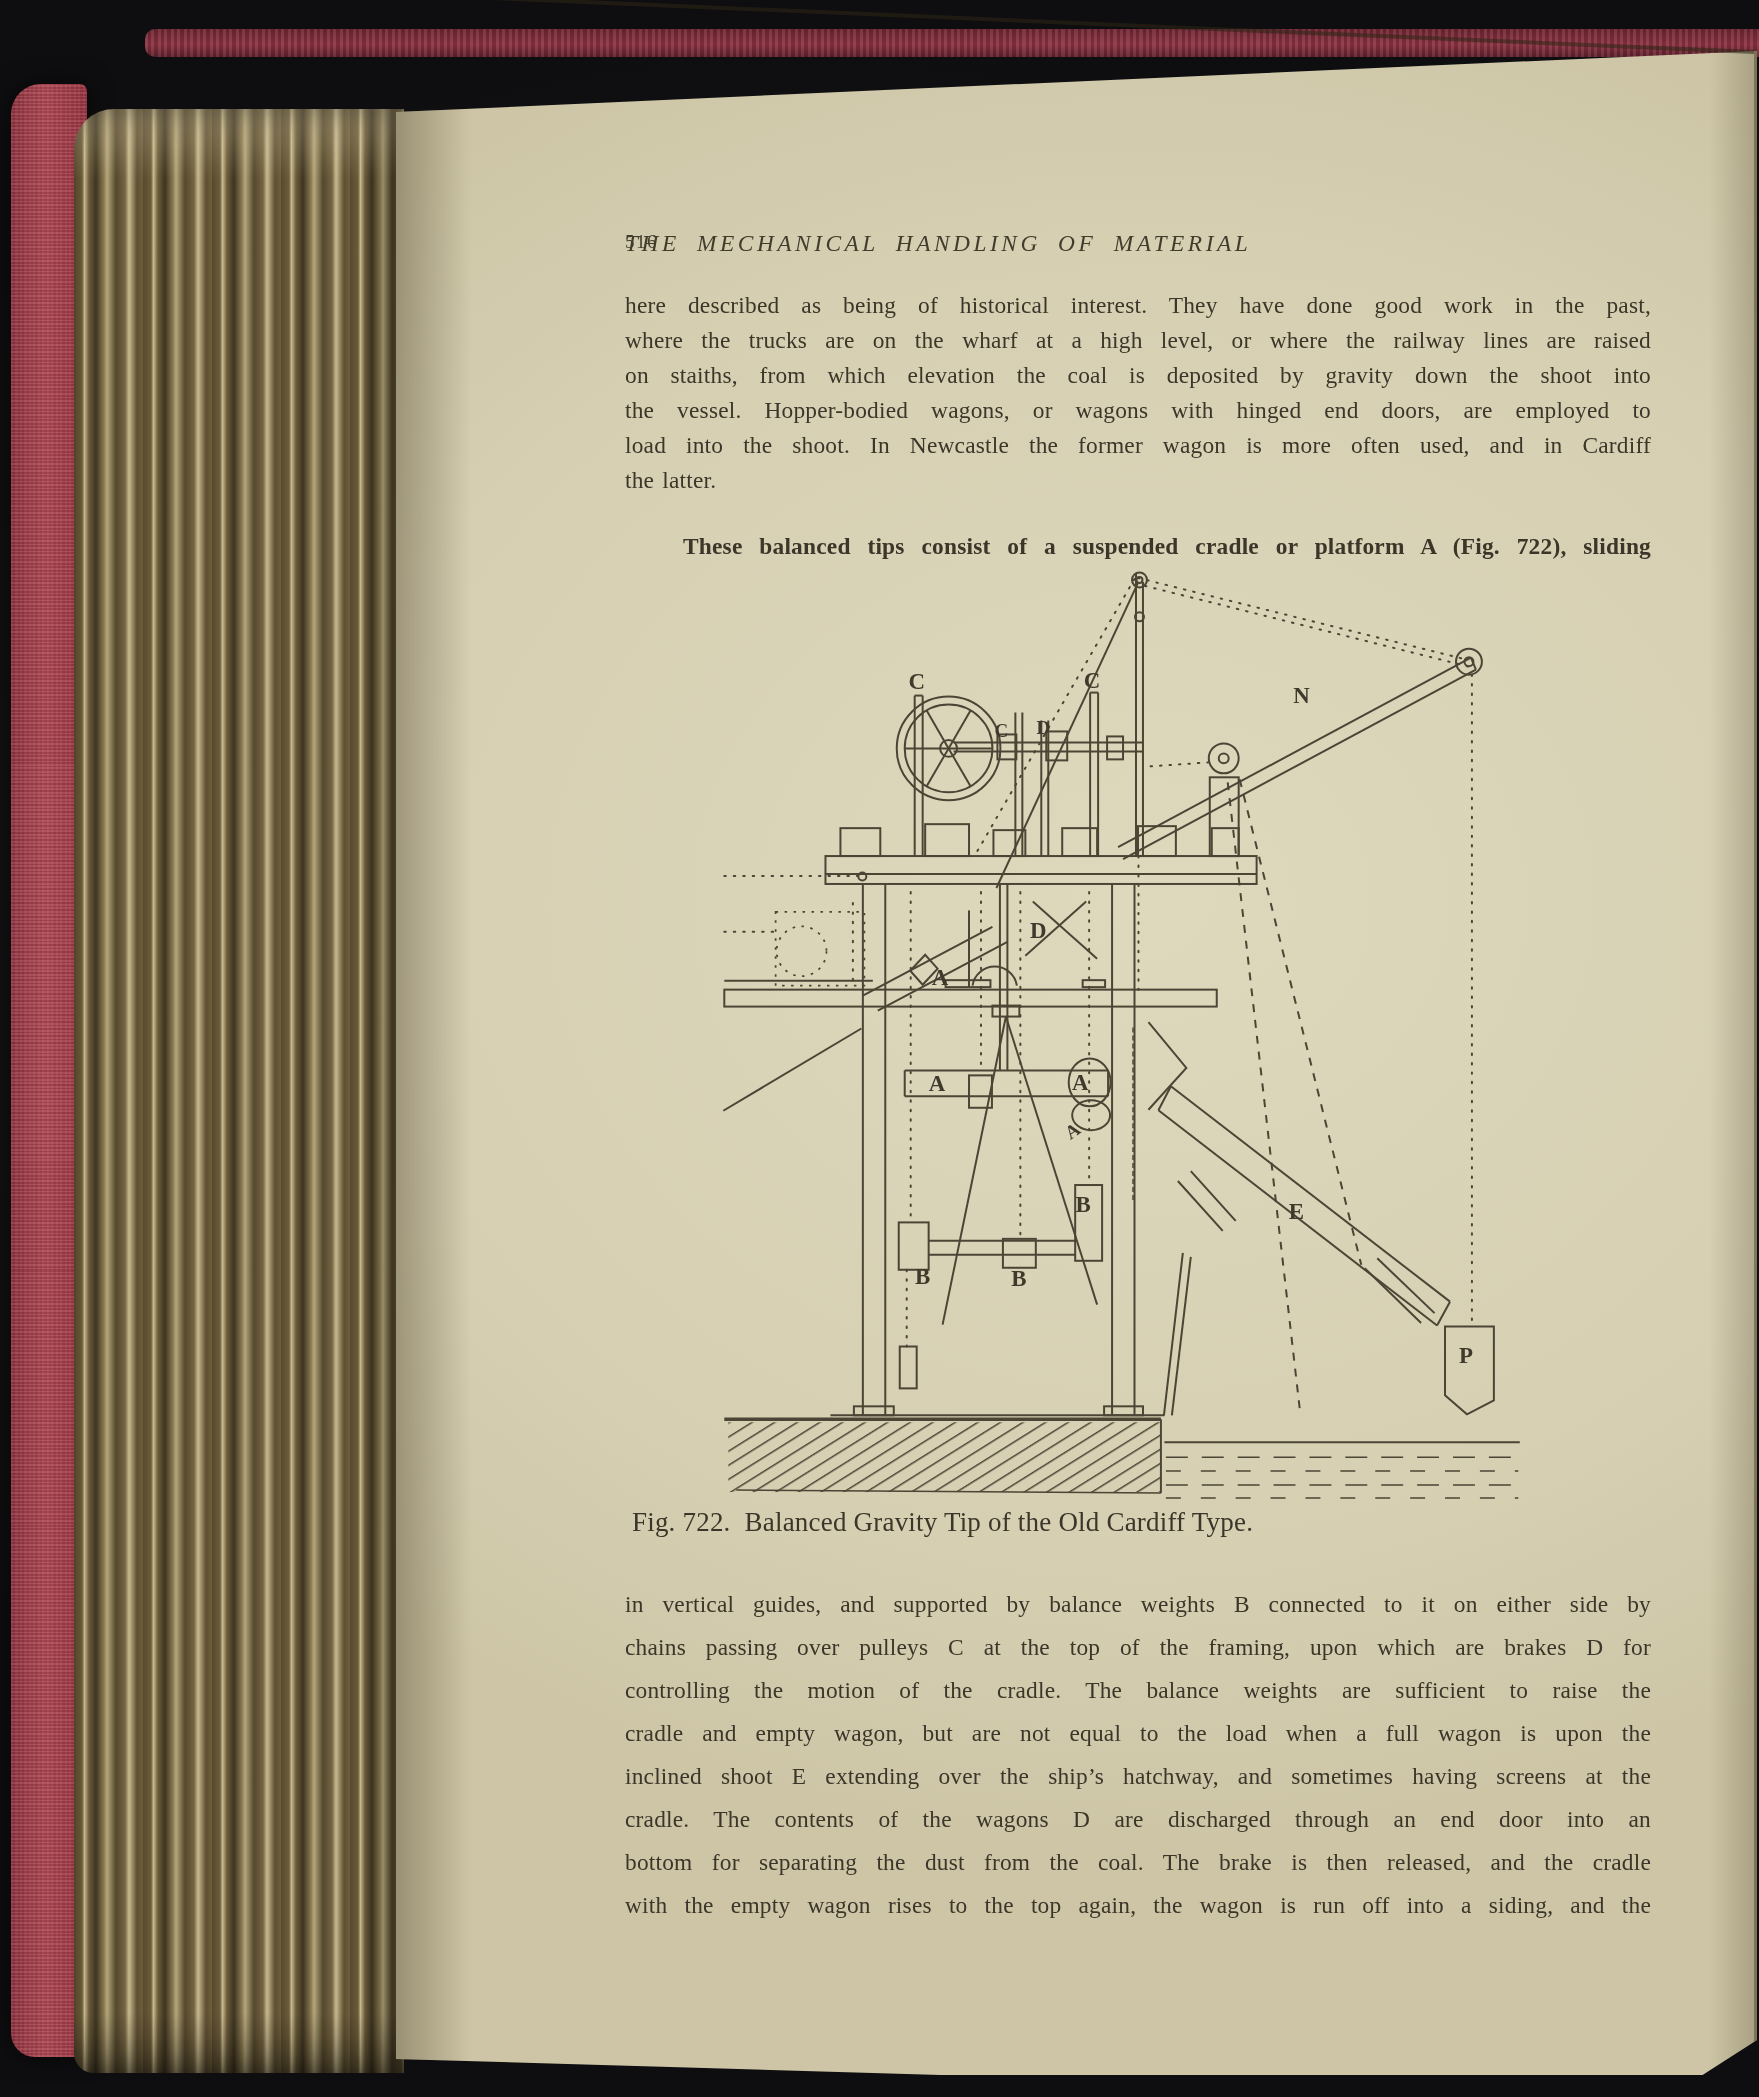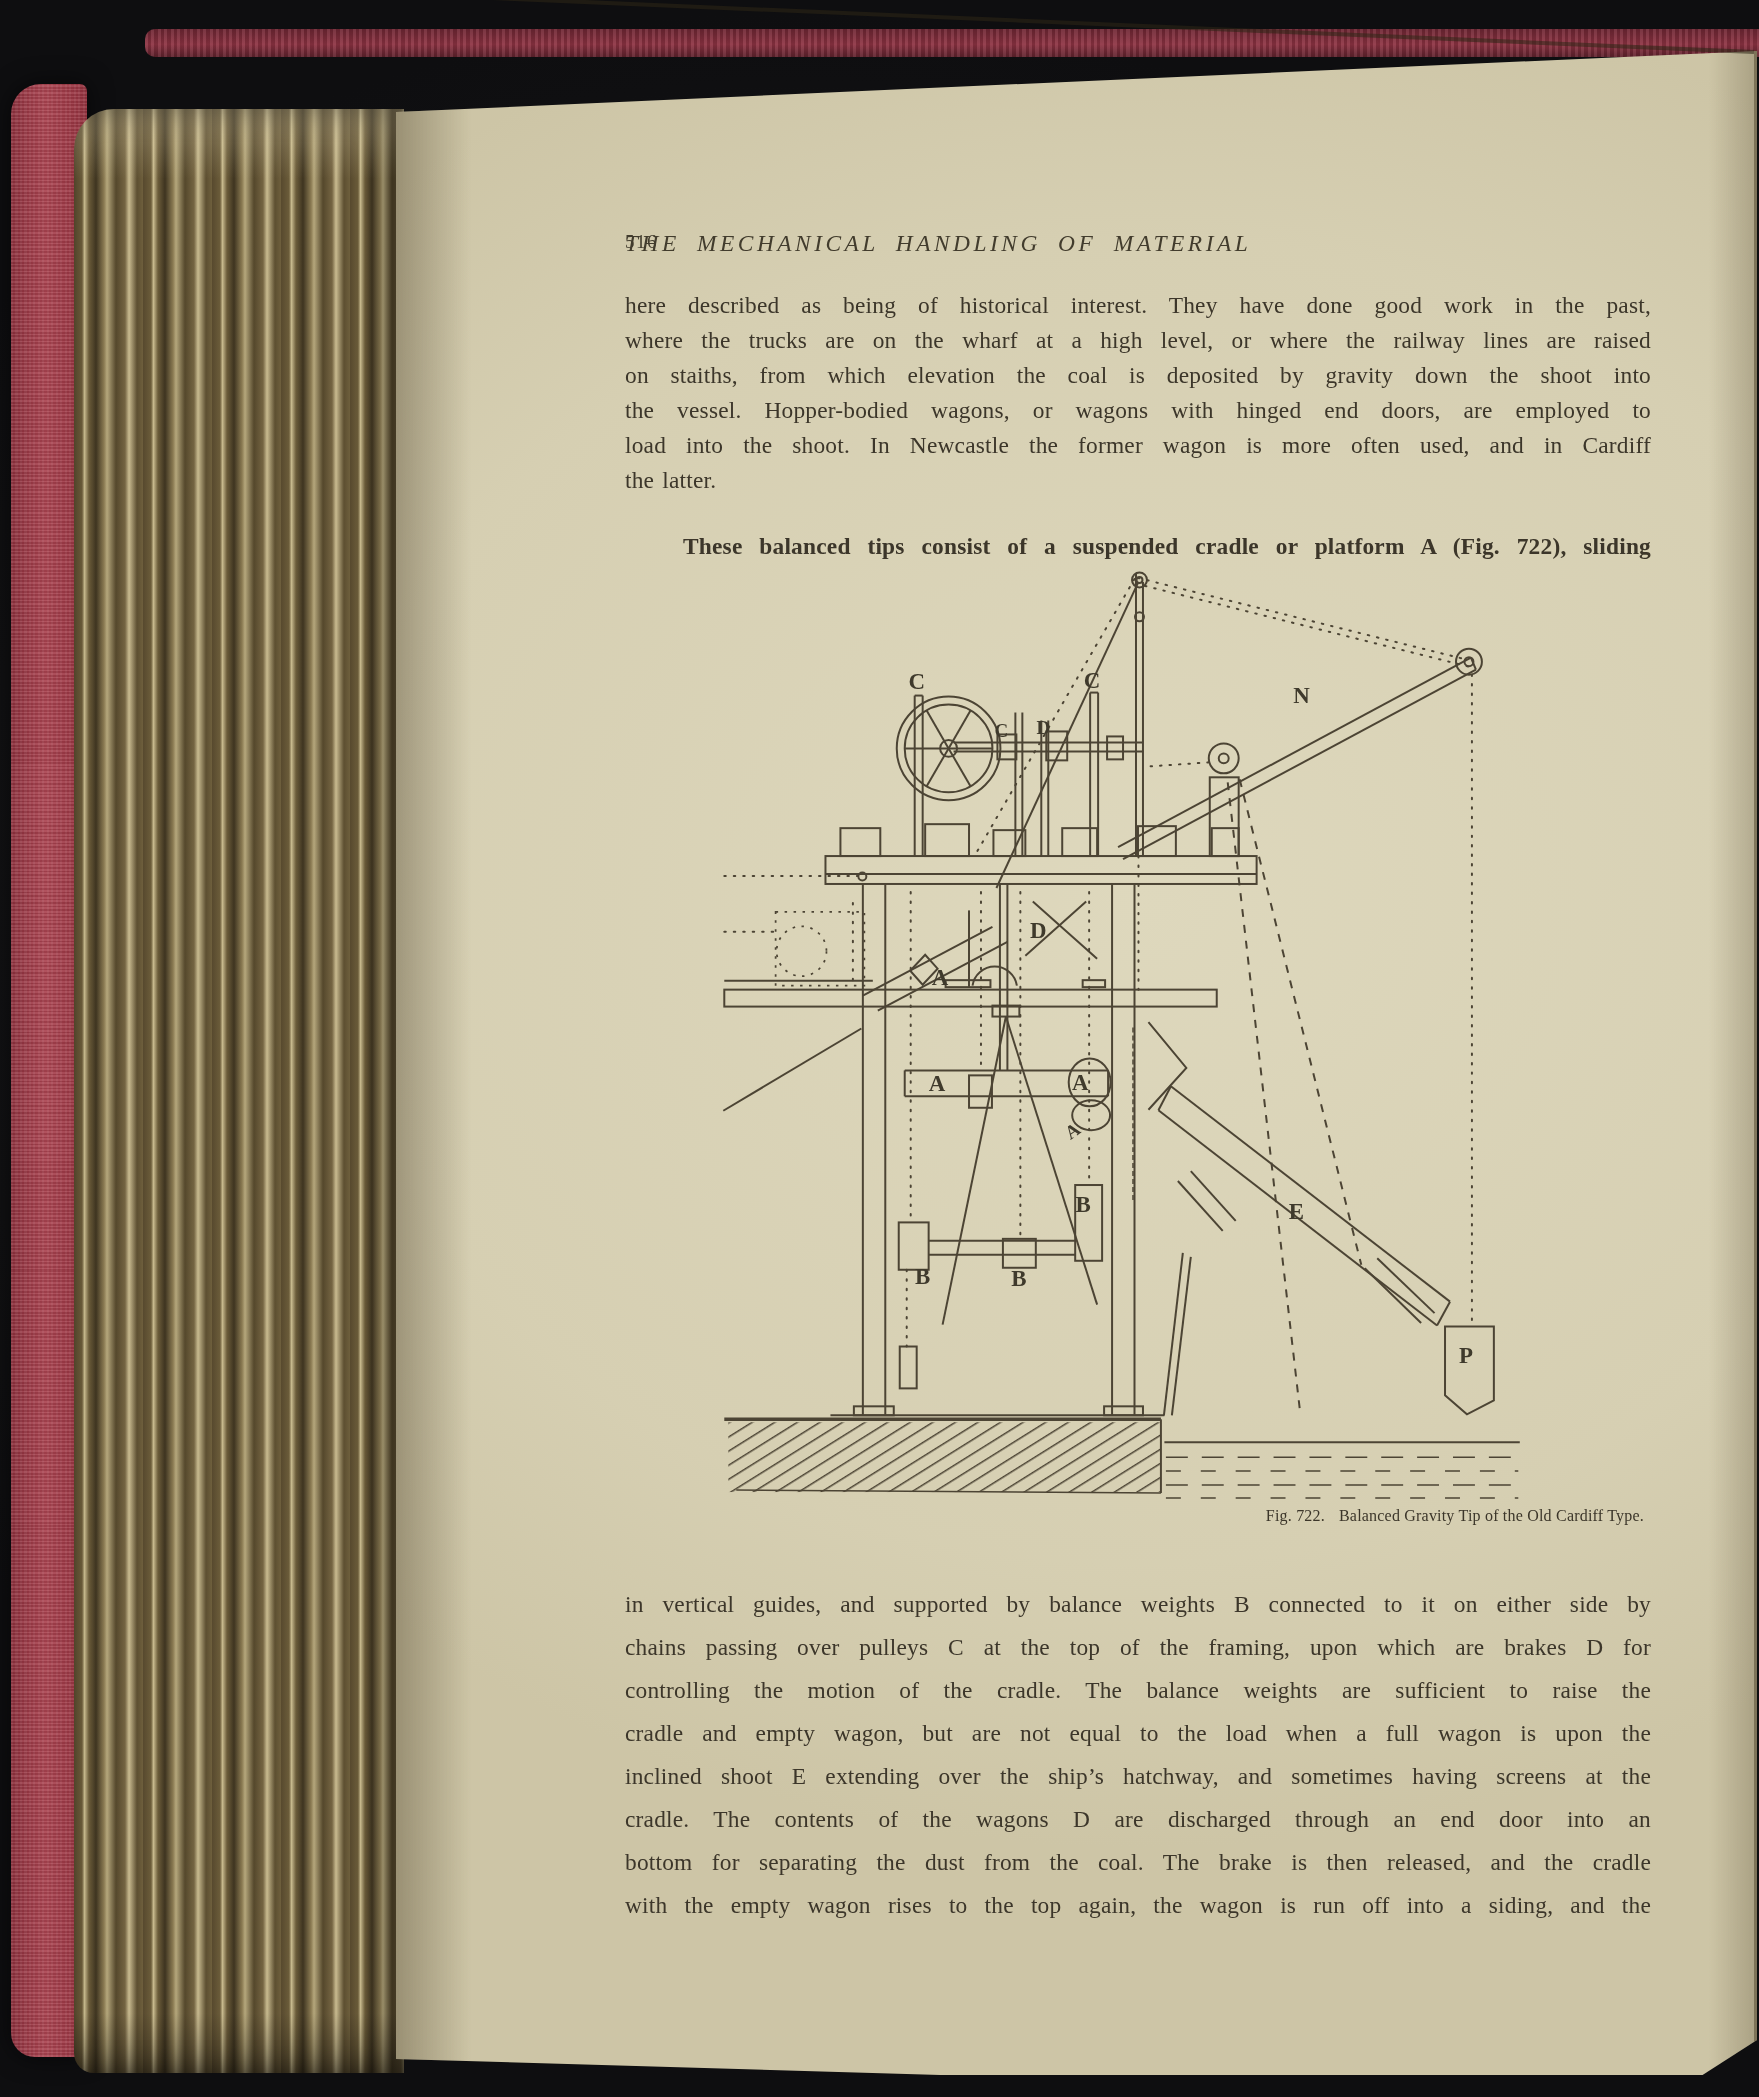--- a/index.html
+++ b/index.html
@@ -66,21 +66,21 @@
     text-align:justify;text-align-last:justify;white-space:normal;
   }
   .line.last{text-align-last:left;}
   .line.indent{text-indent:58px;font-weight:bold;}
   .p1{top:288px;}
   .p2{top:529px;}
   .p3{top:1579px;}
   .p3 .line{line-height:35px;height:35px;margin-top:8px;}
   .caption{
     position:absolute;left:625px;top:1507px;width:1026px;
-    text-align:right;font-size:16px;color:#3c362a;letter-spacing:0.2px;
+    text-align:left;font-size:27px;color:#3c362a;letter-spacing:0.2px;
   }
   .caption span{padding:0 7px;}
   .figure-svg{position:absolute;left:713px;top:557px;}
   .figure-svg text{
     font-family:"Liberation Serif","DejaVu Serif",serif;
     font-weight:bold;font-size:46px;fill:#3f3a2c;
   }
   .figure-svg text.small{font-size:38px;}
 </style>
 </head>

